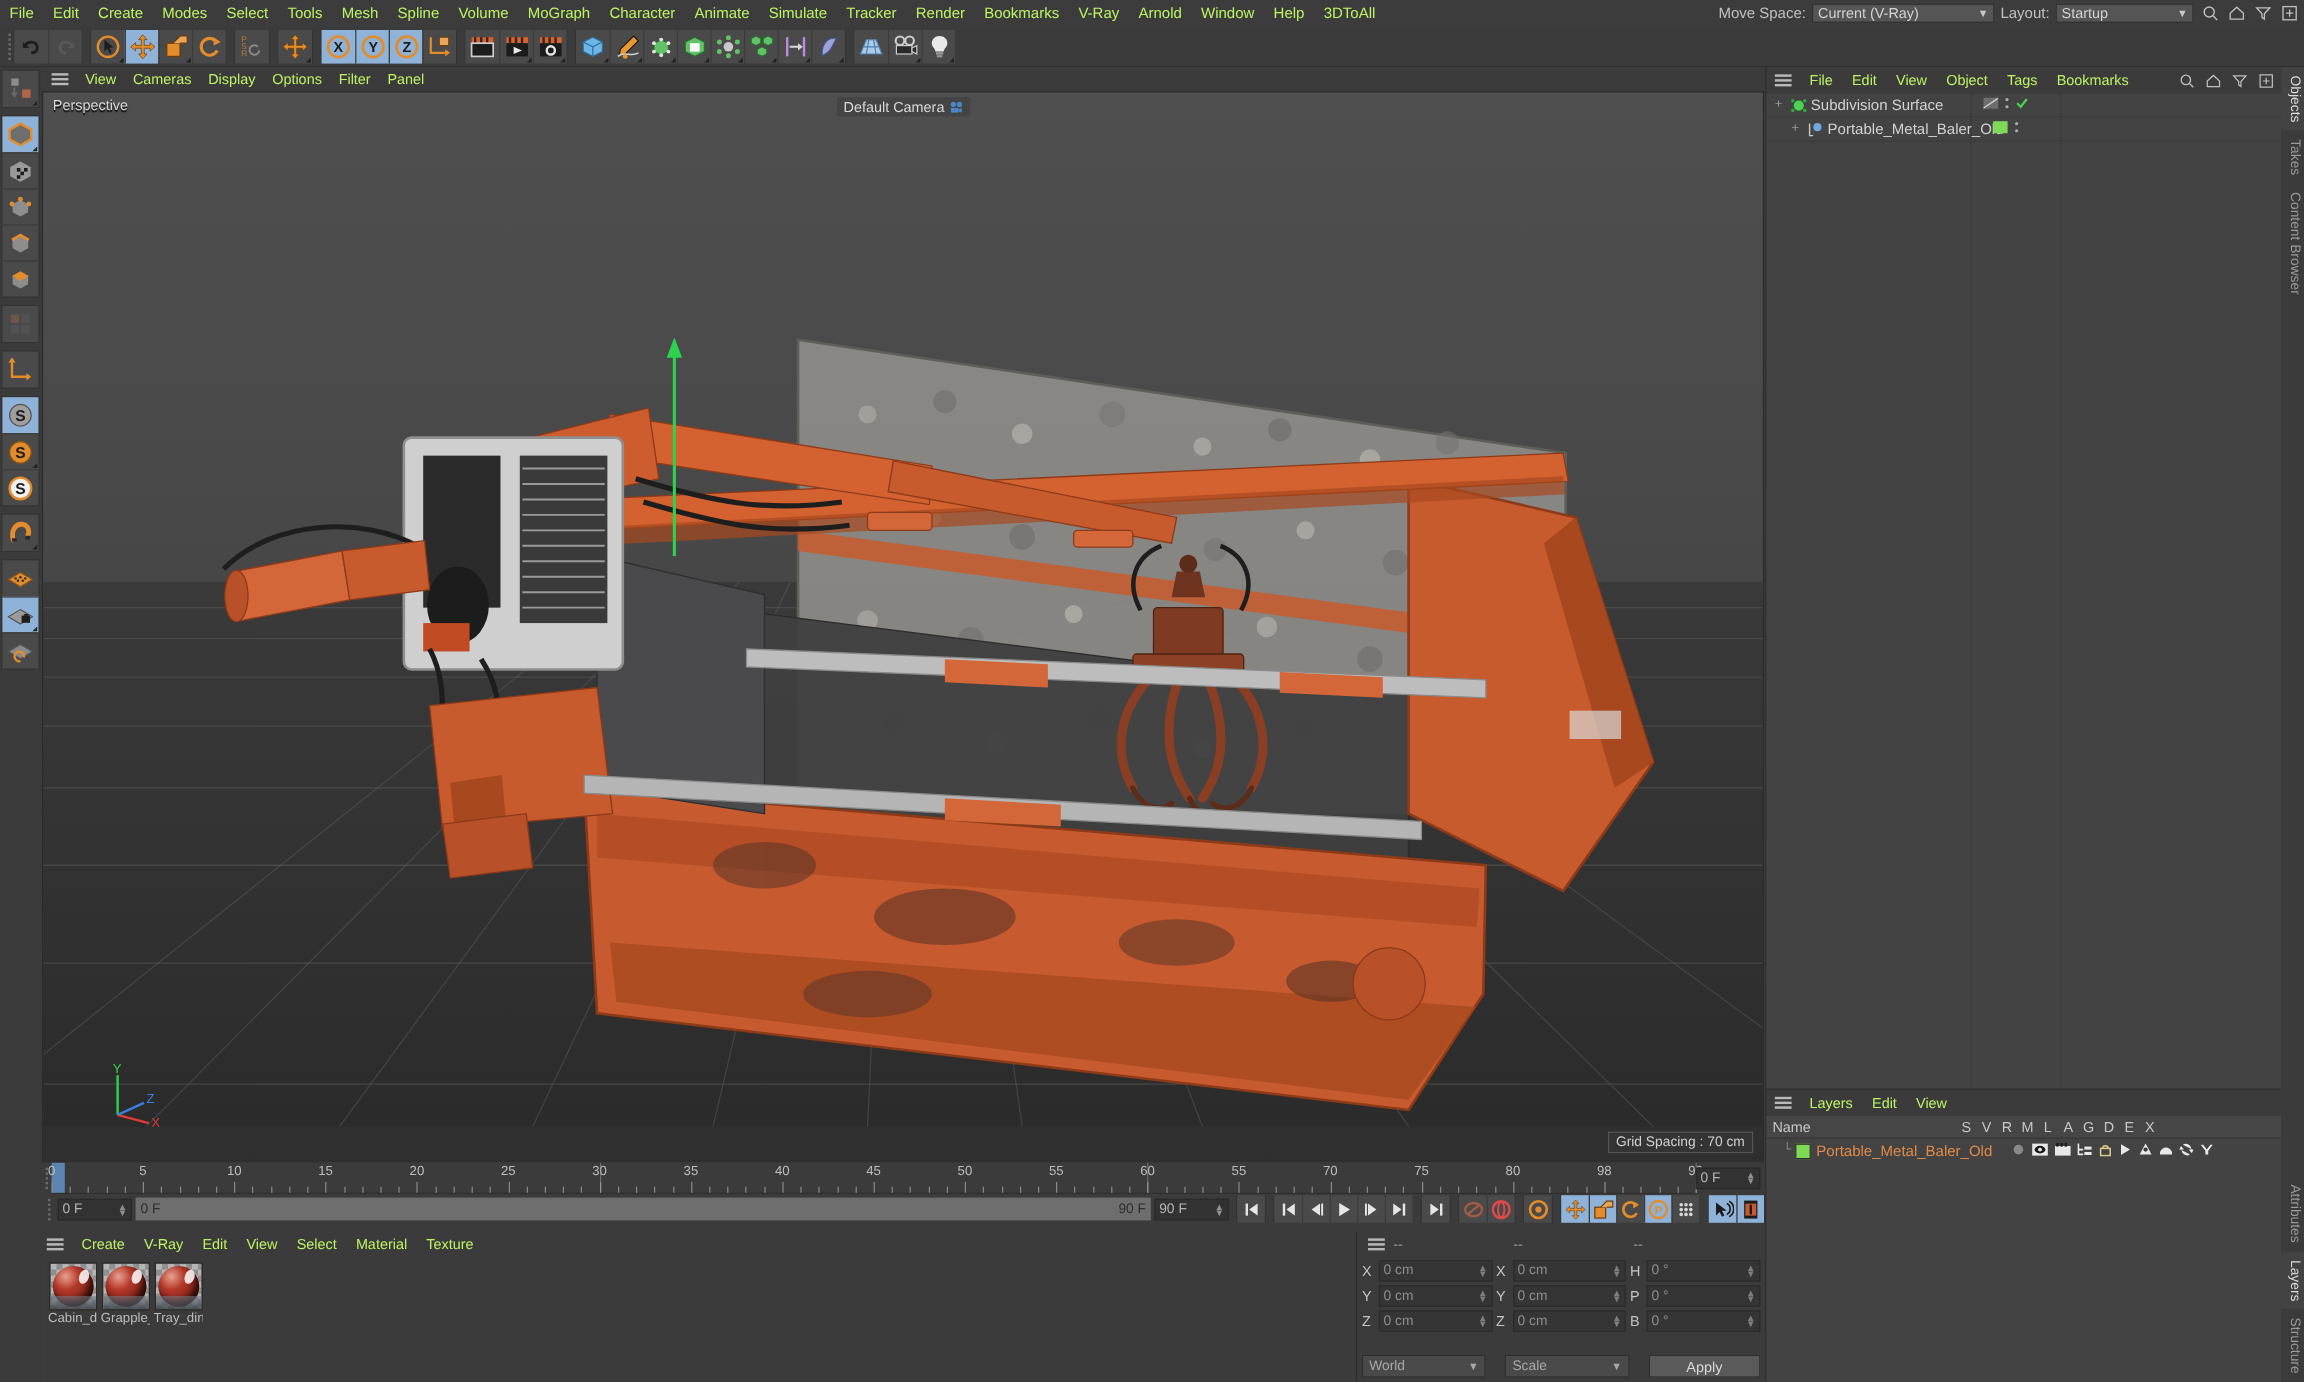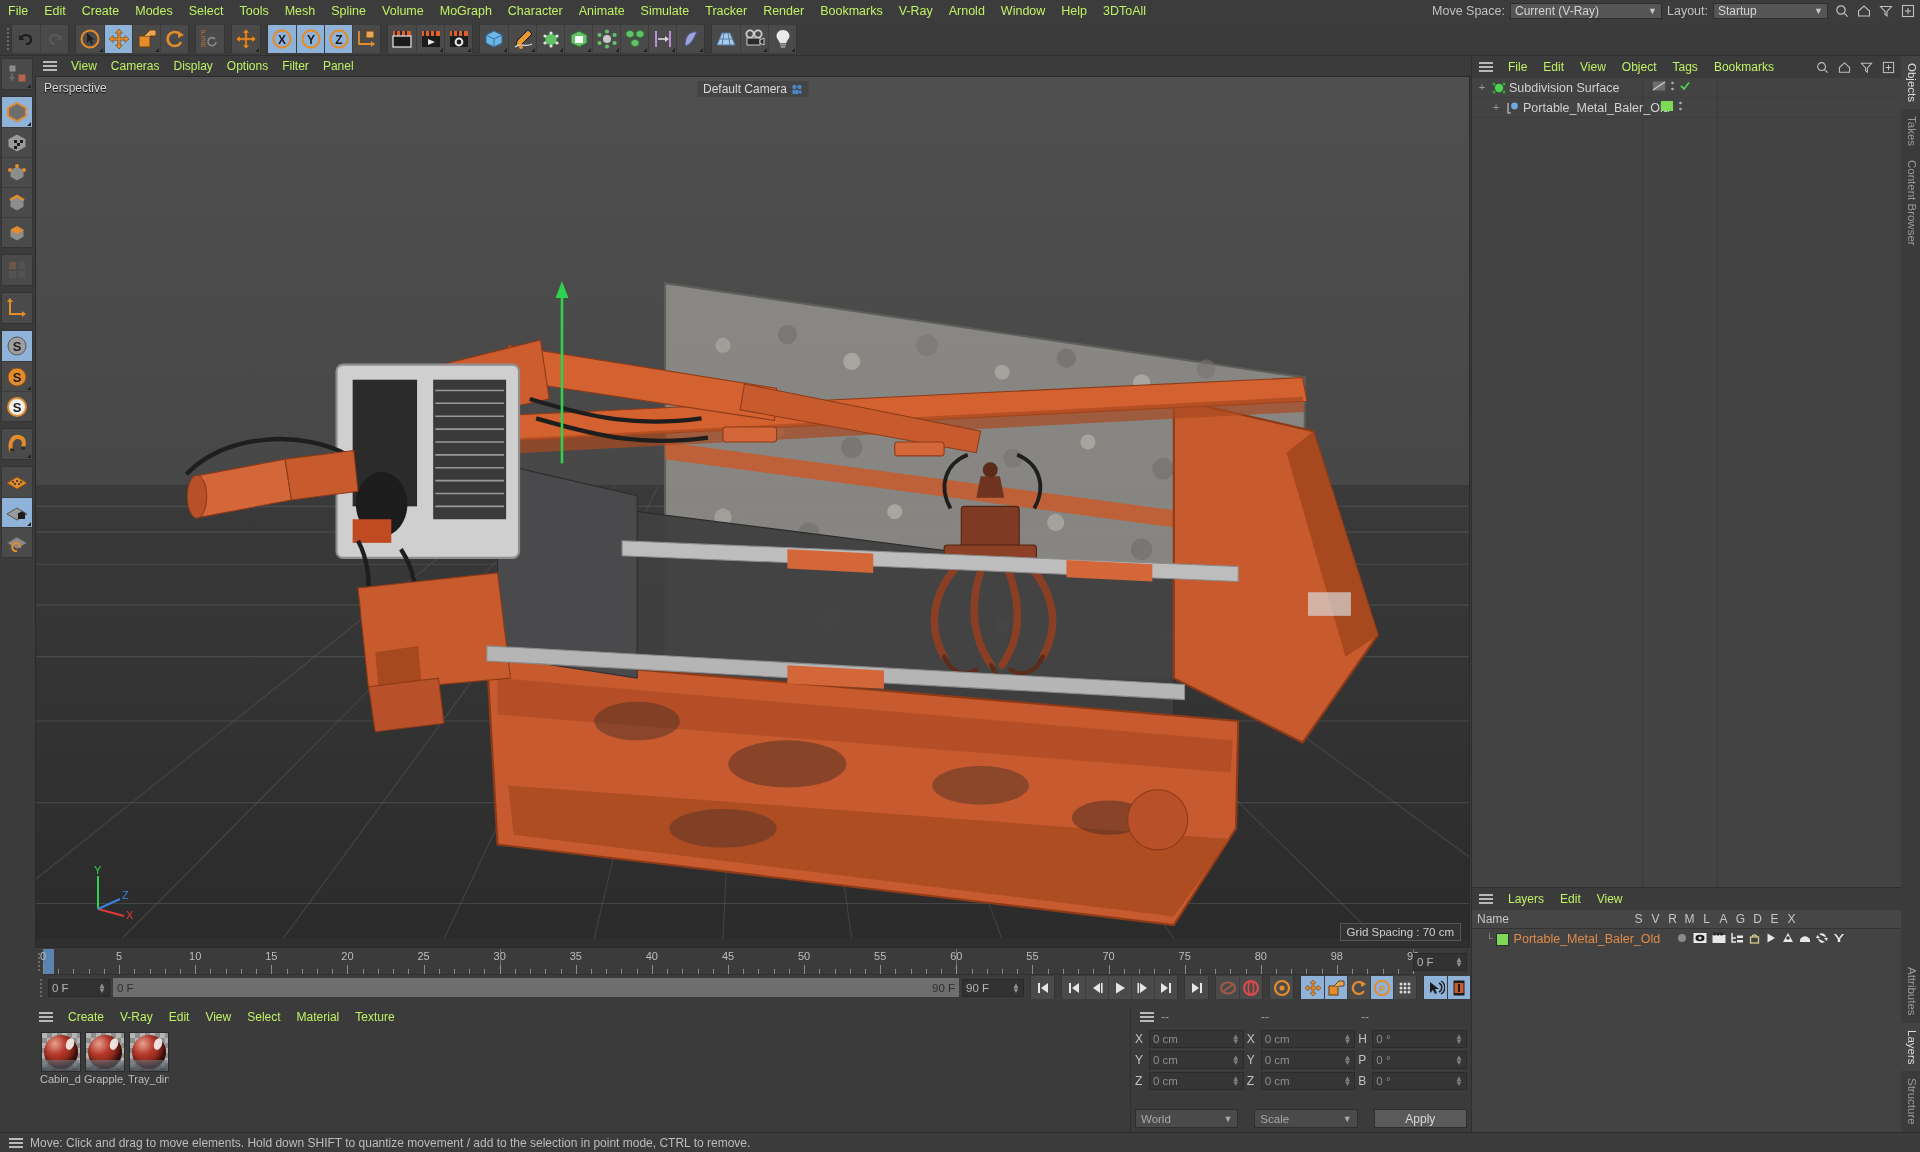--- a/index.html
+++ b/index.html
@@ -1454,22 +1454,14 @@
       <div class="vtab active">Objects</div>
       <div class="vtab">Takes</div>
       <div class="vtab">Content Browser</div>
       <div class="vtab-gap"></div>
       <div class="vtab">Attributes</div>
       <div class="vtab active">Layers</div>
       <div class="vtab">Structure</div>
     </div>
   </div>
 
-  <div class="statusbar">
-    <div class="hamb">
-        <i></i>
-        <i></i>
-        <i></i>
-      </div>
-    <span>Move: Click and drag to move elements. Hold down SHIFT to quantize movement / add to the selection in point mode, CTRL to remove.</span>
-  </div>
 
 </div>
 
 </body></html>

